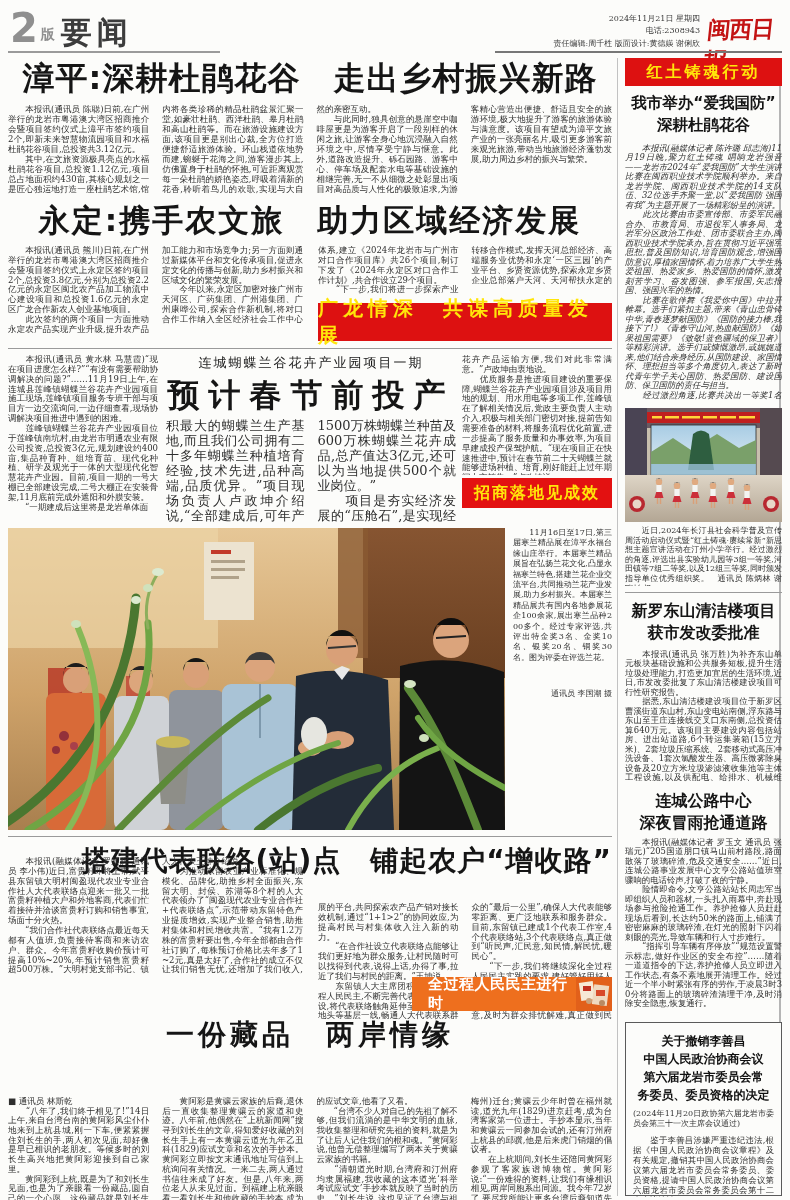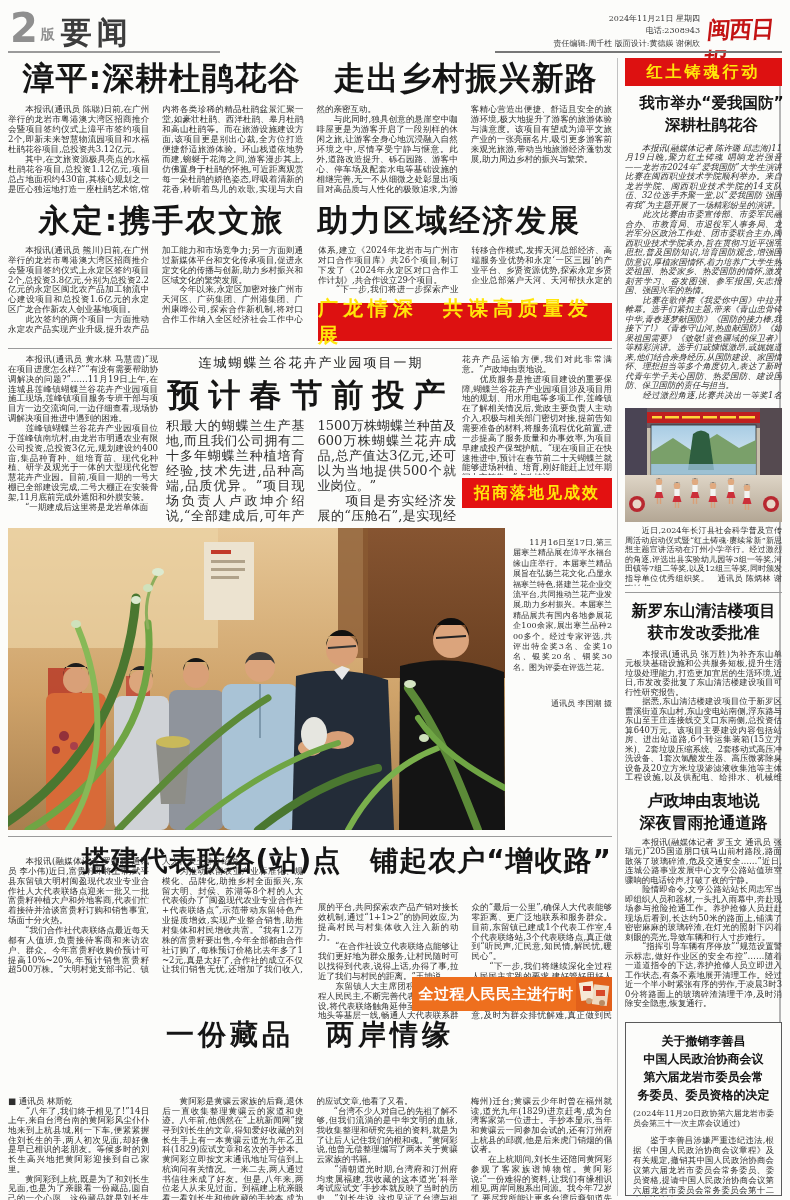--- a/index.html
+++ b/index.html
@@ -1,19 +1,19 @@
 <!DOCTYPE html>
 <html><head>
 <meta charset="utf-8">
 <style>
   html,body{margin:0;padding:0;background:#e8e8e8;}
   .page{position:relative;width:790px;height:1200px;background:#fcfcfa;overflow:hidden;
         font-family:"DejaVu Serif","Liberation Serif",serif;color:#2b2b2b;}
   .abs{position:absolute;}
-  .sans{font-family:"DejaVu Sans","Liberation Sans",sans-serif;text-align:center;}
+  .sans{font-family:"DejaVu Sans","Liberation Sans",sans-serif;}
   .hl{font-weight:bold;color:#151515;text-align:center;
       font-family:"DejaVu Sans","Liberation Sans",sans-serif;}
   .bt{text-align:justify;white-space:pre-line;word-break:break-all;overflow:hidden;
       color:#2e2e2e;column-fill:auto;}
   .c2{column-count:2;column-gap:13px;}
   .c4{column-count:4;column-gap:13px;}
   .rule{background:#9a9a9a;}
   .redbanner{display:flex;align-items:center;justify-content:center;font-weight:bold;
       font-family:"DejaVu Sans","Liberation Sans",sans-serif;}
   .pagenum{color:#8f8f8f;font-weight:bold;font-family:"DejaVu Sans","Liberation Sans",sans-serif;}
@@ -147,37 +147,37 @@
         <circle cx="56" cy="208" r="5" fill="#93303a"></circle>
           <circle cx="66" cy="218" r="4" fill="#a8404a"></circle>
           <circle cx="48" cy="222" r="4" fill="#93303a"></circle>
         <ellipse cx="402" cy="156" rx="6" ry="4" fill="#d6e6c4"></ellipse>
           <ellipse cx="416" cy="210" rx="5" ry="4" fill="#cfe2bc"></ellipse>
       </g>
     </svg>
   </div>
 
   <div class="abs" style="left:513px;top:528px;width:99px;height:302px;">
-    <div class="bt" style="margin-top:10px;height:158px;font-size:8px;line-height:1.3;">　　11月16日至17日,第三届寒兰精品展在漳平永福台缘山庄举行。本届寒兰精品展旨在弘扬兰花文化,凸显永福寒兰特色,搭建兰花企业交流平台,共同推动兰花产业发展,助力乡村振兴。本届寒兰精品展共有国内各地参展花企100余家,展出寒兰品种200多个。经过专家评选,共评出特金奖3名、金奖10名、银奖20名、铜奖30名。图为评委在评选兰花。</div>
+    <div class="bt" style="height:158px;font-size:8px;line-height:1.3;">　　11月16日至17日,第三届寒兰精品展在漳平永福台缘山庄举行。本届寒兰精品展旨在弘扬兰花文化,凸显永福寒兰特色,搭建兰花企业交流平台,共同推动兰花产业发展,助力乡村振兴。本届寒兰精品展共有国内各地参展花企100余家,展出寒兰品种200多个。经过专家评选,共评出特金奖3名、金奖10名、银奖20名、铜奖30名。图为评委在评选兰花。</div>
     <div style="text-align:right;font-size:8px;margin-top:2px;color:#2e2e2e;">通讯员 李国潮 摄</div>
   </div>
 
   <div class="abs rule" style="left:8px;top:836px;width:604px;height:1px;"></div>
 
   <div class="abs hl" style="left:8px;top:842px;width:604px;height:36px;font-size:28px;letter-spacing:1px;text-align:right;">搭建代表联络(站)点　铺起农户“增收路”</div>
   <div class="abs bt c2" style="left:8px;top:833px;width:295px;height:128px;font-size:8.5px;line-height:1.16;margin-top:24px;">　　本报讯(融媒体记者 罗焕辉 通讯员 李小伟)近日,富贵籽即将上市,武平县东留镇大明村闽盈现代农业专业合作社人大代表联络点迎来一批又一批富贵籽种植大户和外地客商,代表们忙着接待并洽谈富贵籽订购和销售事宜,场面十分火热。
 　　“我们合作社代表联络点最近每天都有人值班,负责接待客商和来访农户、群众。今年富贵籽收购价预计可提高10%~20%,年预计销售富贵籽超500万株。”大明村党支部书记、镇人大代表王坤介绍说。
 　　为推动东留农业产业标准化、规模化、品牌化,助推乡村全面振兴,东留大明、封侯、苏湖等8个村的人大代表领办了“闽盈现代农业专业合作社+代表联络点”,示范带动东留特色产业提质增效,实现产业整合销售,助推村集体和村民增收共富。“我有1.2万株的富贵籽要出售,今年全部都由合作社订购了,每株预订价格比去年多了1~2元,真是太好了,合作社的成立不仅让我们销售无忧,还增加了我们收入,提升了我们的种植信心。”种植户黄先生说。
 　　人大代表为人民,在合作社设立代表联络点是立足东留镇农业发展实际,旨在为东留农户和广大代表提供一个共同发</div>
   <div class="abs bt c2" style="left:318px;top:884px;width:294px;height:128px;font-size:8.5px;line-height:1.16;margin-top:19px;">展的平台,共同探索农产品产销对接长效机制,通过“1+1&gt;2”的协同效应,为提高村民与村集体收入注入新的动力。
 　　“在合作社设立代表联络点能够让我们更好地为群众服务,让村民随时可以找得到代表,说得上话,办得了事,拉近了我们与村民的距离。”王坤说。
 　　东留镇人大主席团积极践行全过程人民民主,不断完善代表联络阵地建设,将代表联络触角延伸至企业、田间地头等基层一线,畅通人大代表联系群众的“最后一公里”,确保人大代表能够零距离、更广泛地联系和服务群众。目前,东留镇已建成1个代表工作室,4个代表联络站,3个代表联络点,真正做到“听民声,汇民意,知民情,解民忧,暖民心”。
 　　“下一步,我们将继续深化全过程人民民主实践的要求,建好管好用好人大代表工作室、联络站(点),充分发挥代表作用,常态化开展联系群众活动,强化代表履职能力,多渠道收集社情民意,及时为群众排忧解难,真正做到民有所呼,我有所应。”东留镇人大主席团负责人表示。</div>
   <div class="abs" style="left:412px;top:977px;width:200px;height:34px;background:#ee6f1e;display:flex;align-items:center;">
-    <span class="sans" style="color:#fff;font-weight:bold;font-size:15px;letter-spacing:0.5px;padding-left:4px;flex:1;">全过程人民民主进行时</span>
+    <span class="sans" style="color:#fff;font-weight:bold;font-size:15px;letter-spacing:0.5px;padding-left:16px;flex:1;">全过程人民民主进行时</span>
     <svg width="36" height="34" viewBox="0 0 36 34">
       <rect x="0" y="0" width="36" height="34" fill="#e2601a"></rect>
       <rect x="4" y="5" width="14" height="18" fill="#f6e9d6" transform="rotate(-8 11 14)"></rect>
       <rect x="17" y="8" width="15" height="20" fill="#efd9c0" transform="rotate(7 24 18)"></rect>
       <rect x="7" y="9" width="8" height="5" fill="#c23020"></rect>
       <rect x="20" y="13" width="9" height="6" fill="#d84a2a"></rect>
       <circle cx="13" cy="24" r="3" fill="#caa27c"></circle>
         <circle cx="26" cy="26" r="3" fill="#b98a62"></circle>
     </svg>
   </div>
@@ -188,21 +188,21 @@
 　　黄阿彩到上杭,既是为了和刘长生见面,也是为了亲眼看一份藏品,圆自己的一个心愿。这份藏品就是刘长生收藏的清代“科举考试应试文”手抄本,里面有清朝道光年间台湾“客家第一进士”黄骧云会试时的应试文。
 　　黄阿彩是黄骧云家族的后裔,退休后一直收集整理黄骧云的家道和史迹。八年前,他偶然在“上杭新闻网”搜寻到刘长生的文章,得知爱好收藏的刘长生手上有一本黄骧云道光九年乙丑科(1829)应试文章和名次的手抄本。黄阿彩立即按文末通讯地址写信到上杭询问有关情况。一来二去,两人通过书信往来成了好友。但是,八年来,两位老人从未见过面。到福建上杭亲眼看一看刘长生和他收藏的手抄本,成为黄阿彩八年来念念不忘的心愿。
 　　在刘长生家,黄阿彩看到应试文时,双手不禁微微抖动,这篇七百多字的应试文章,他看了又看。
 　　“台湾不少人对自己的先祖了解不够,但我们流淌的是中华文明的血脉,我收集整理和研究先祖的资料,就是为了让后人记住我们的根和魂。”黄阿彩说,他曾无偿整理编写了两本关于黄骧云家族的书籍。
 　　“清朝道光时期,台湾府和汀州府均隶属福建,我收藏的这本道光‘科举考试应试文’手抄本就反映了当时的历史。”刘长生说,这也见证了台湾与祖国大陆源远流长的历史文脉。
 　　据介绍,黄骧云祖籍广东镇平(今蕉岭),祖上为广东客家人,由嘉应州(今梅州)迁台;黄骧云少年时曾在福州就读,道光九年(1829)进京赶考,成为台湾客家第一位进士。手抄本显示,当年和黄骧云一同参加会试的,还有汀州府上杭县的邱骥,他是后来虎门销烟的倡议者。
 　　在上杭期间,刘长生还陪同黄阿彩参观了客家族谱博物馆。黄阿彩说:“一份难得的资料,让我们有缘相识相见,两岸同胞系出同源。我今年72岁了,要尽我所能让更多台湾后裔知道先祖和大陆之间的血脉联系,把这份血脉联系传承下去。”</div>
 
   <div class="abs redbanner" style="left:625px;top:58px;width:157px;height:28px;background:#dd1111;color:#ffe60a;font-size:16px;letter-spacing:3px;">红土铸魂行动</div>
 
-  <div class="abs hl" style="left:625px;top:92px;width:157px;height:46px;font-size:15.5px;line-height:1.45;margin-left:8px;">
+  <div class="abs hl" style="left:625px;top:92px;width:157px;height:46px;font-size:15.5px;line-height:1.45;">
     <div>我市举办“爱我国防”</div>
     <div>深耕杜鹃花谷</div>
   </div>
   <div class="abs bt" style="left:625px;top:144px;width:157px;height:256px;font-size:8.4px;line-height:1.13;font-style:italic;">　　本报讯(融媒体记者 陈许璐 邱志海)11月19日晚,聚力红土铸魂 唱响龙岩强音——龙岩市2024年“爱我国防”大学生演讲比赛在闽西职业技术学院顺利举办。来自龙岩学院、闽西职业技术学院的14支队伍、32位选手齐聚一堂,以“爱我国防 强国有我”为主题开展了一场精彩纷呈的演讲。
 　　此次比赛由市委宣传部、市委军民融合办、市教育局、市退役军人事务局、龙岩军分区政治工作处、团市委联合主办,闽西职业技术学院承办,旨在贯彻习近平强军思想,普及国防知识,培育国防观念,增强国防意识,厚植家国情怀,着力培养广大学生热爱祖国、热爱家乡、热爱国防的情怀,激发刻苦学习、奋发图强、参军报国,矢志报国、强国兴军的热情。
 　　比赛在歌伴舞《我爱你中国》中拉开帷幕。选手们紧扣主题,带来《青山忠骨铸中华,青春逐梦献国防》《国防的接力棒,我接下了!》《青春守山河,热血献国防》《如果祖国需要》《致敬!蓝色疆域的保卫者》等精彩演讲。选手们或慷慨激昂,或娓娓道来,他们结合亲身经历,从国防建设、家国情怀、理想担当等多个角度切入,表达了新时代青年学子关心国防、热爱国防、建设国防、保卫国防的责任与担当。
 　　经过激烈角逐,比赛共决出一等奖1名(组)、二等奖2名(组)、三等奖3名(组)及优胜奖8名(组)。届时,将按优胜序1名(组)选手参加全省决赛。</div>
 
   <div class="abs" style="left:625px;top:408px;width:157px;height:114px;overflow:hidden;">
     <svg width="157" height="114" viewBox="0 0 157 114" preserveAspectRatio="none">
@@ -295,21 +295,21 @@
   <div class="abs rule" style="left:625px;top:592px;width:157px;height:1px;"></div>
 
   <div class="abs hl" style="left:625px;top:600px;width:157px;height:44px;font-size:16px;line-height:1.4;">
     <div>新罗东山清洁楼项目</div>
     <div>获市发改委批准</div>
   </div>
   <div class="abs bt" style="left:625px;top:650px;width:157px;height:132px;font-size:8.4px;line-height:1.13;">　　本报讯(通讯员 张万胜)为补齐东山单元板块基础设施和公共服务短板,提升生活垃圾处理能力,打造更加宜居的生活环境,近日,市发改委批复了东山清洁楼建设项目可行性研究报告。
 　　据悉,东山清洁楼建设项目位于新罗区曹溪街道东山村,东山变电站南侧,浮东路与东山至王庄连接线交叉口东南侧,总投资估算640万元。该项目主要建设内容包括站房、进出站道路,6个转运集装箱(15立方米)、2套垃圾压缩系统、2套移动式高压冲洗设备、1套次氯酸发生器、高压微雾除臭设备及20立方米垃圾渗滤液收集池等主体工程设施,以及供配电、给排水、机械维修、停车位、车辆冲洗、消防、通信、绿化、道闸、护坡、办公室、值班室、休息室等配套设施。</div>
 
   <div class="abs hl" style="left:625px;top:790px;width:157px;height:44px;font-size:16px;line-height:1.4;">
-    <div>卢政坤由衷地说</div>
+    <div>连城公路中心</div>
     <div>深夜冒雨抢通道路</div>
   </div>
   <div class="abs bt" style="left:625px;top:838px;width:157px;height:178px;font-size:8.4px;line-height:1.13;">　　本报讯(融媒体记者 罗玉文 通讯员 张瑞元)“205国道朋口镇马山前村路段,路面散落了玻璃碎渣,危及交通安全……”近日,连城公路事业发展中心文亨公路站值班室骤响的电话铃声,打破了夜的宁静。
 　　险情即命令,文亨公路站站长周志军当即组织人员和器材,一头扎入雨幕中,奔赴现场参与抢险抢通工作。养护抢修人员赶赴现场后看到,长达约50米的路面上,铺满了密密麻麻的玻璃碎渣,在灯光的照射下闪着刺眼的亮光,导致车辆和行人寸步难行。
 　　“指挥引导车辆有序停放”“规范设置警示标志,做好作业区的安全布控”……随着一道道指令的下达,养护抢修人员立即进入工作状态,有条不紊地展开清理工作。经过近一个半小时紧张有序的劳作,于凌晨3时30分将路面上的玻璃碎渣清理干净,及时消除安全隐患,恢复通行。</div>
 
   <div class="abs noticebox" style="left:625px;top:1022px;width:157px;height:174px;">
     <div class="sans" style="font-weight:bold;font-size:12px;line-height:1.5;color:#111;text-align:center;">
       <div>关于撤销李善昌</div>
       <div>中国人民政治协商会议</div>

